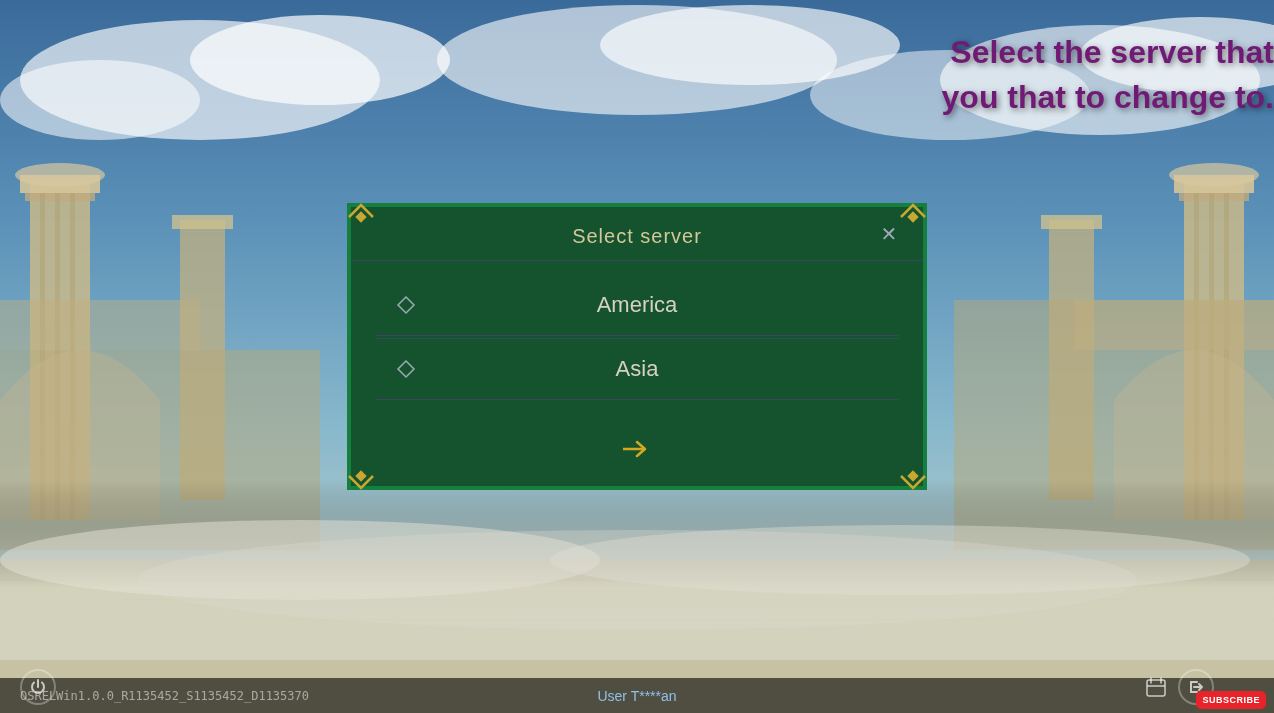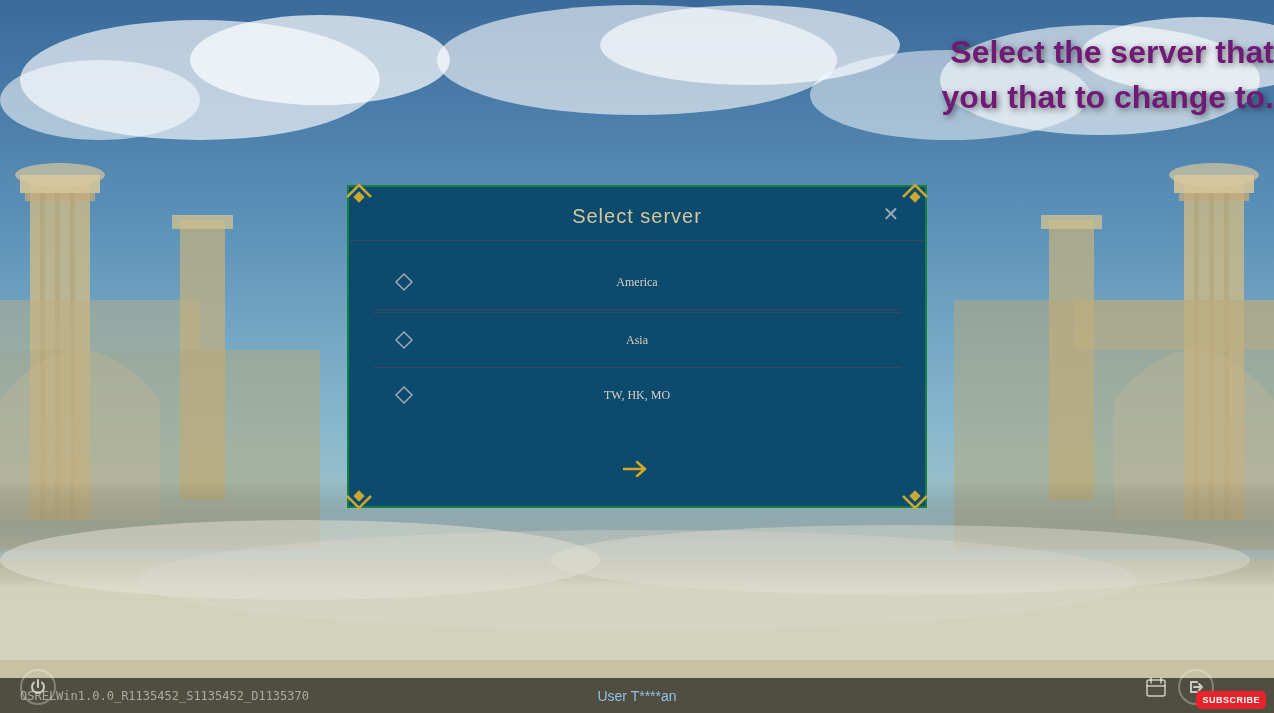--- a/index.html
+++ b/index.html
@@ -52,22 +52,22 @@
       z-index: 20;
       display: flex;
       align-items: center;
       justify-content: center;
     }
 
     
     .modal {
       position: relative;
       width: 580px;
-      background: #0c4a6e;
-      border: 2px solid #15803d;
+      background: #14532d;
+      border: 4px solid #15803d;
       padding: 0;
       margin-top: -20px;
     }
 
     
     .corner {
       position: absolute;
       width: 28px;
       height: 28px;
       z-index: 5;
@@ -142,22 +142,22 @@
       width: 20px;
       height: 20px;
       margin-right: 16px;
       flex-shrink: 0;
     }
 
     .server-item-name {
       flex: 1;
       text-align: center;
       color: #d8d0c0;
-      font-size: 12px;
-      font-family: Liberation Serif, serif;
+      font-size: 22px;
+      font-family: Liberation Sans, sans-serif;
       font-weight: normal;
       margin-right: 36px;
     }
 
     .server-item.selected .server-item-name {
       color: #e8e0d0;
     }
 
     
     .separator {
@@ -403,28 +403,20 @@
         <div class="server-item-icon">
           <svg viewBox="0 0 20 20" xmlns="http://www.w3.org/2000/svg">
             <path d="M10,2 L18,10 L10,18 L2,10 Z" stroke="#a0a8b8" stroke-width="1.5" fill="none"></path>
           </svg>
         </div>
         <span class="server-item-name">Asia</span>
       </div>
 
       <hr class="separator">
 
-      <div class="server-item">
-        <div class="server-item-icon">
-          <svg viewBox="0 0 20 20" xmlns="http://www.w3.org/2000/svg">
-            <path d="M10,2 L18,10 L10,18 L2,10 Z" stroke="#a0a8b8" stroke-width="1.5" fill="none"></path>
-          </svg>
-        </div>
-        <span class="server-item-name">TW, HK, MO</span>
-      </div>
     </div>
 
     <div class="modal-footer">
       <div style="color:#d4a820;font-size:22px;cursor:pointer;">
         
         <svg width="28" height="22" viewBox="0 0 28 22" xmlns="http://www.w3.org/2000/svg">
           <path d="M0,11 L20,11 M14,4 L22,11 L14,18" stroke="#d4a820" stroke-width="2.5" fill="none" stroke-linecap="round" stroke-linejoin="round"></path>
         </svg>
       </div>
     </div>

